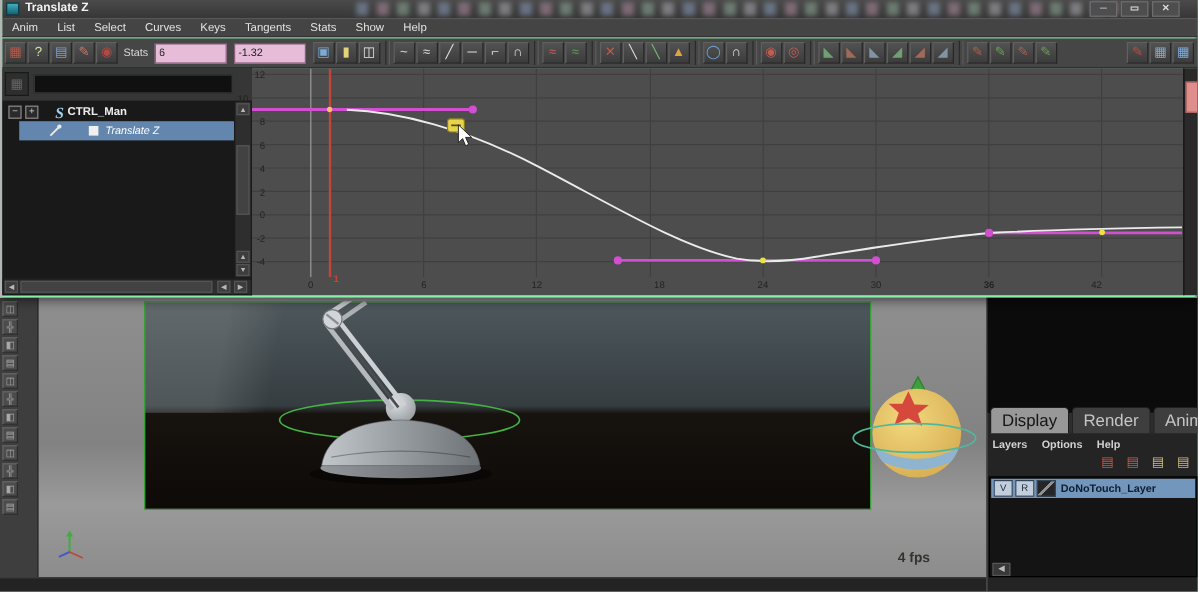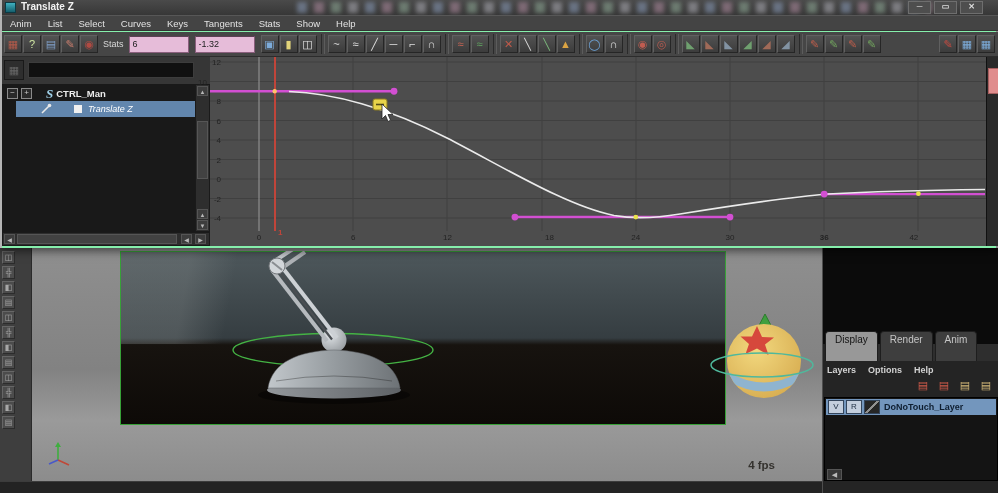--- a/index.html
+++ b/index.html
@@ -54,21 +54,21 @@
   #viewport{left:32px;top:248px;width:790px;height:233px;
             background:linear-gradient(180deg,#8f8f8f 0%,#828282 52%,#9a9a9a 74%,#8c8c8c 100%);}
   #gate{left:120px;top:251px;width:606px;height:174px;border:1px solid #37a037;
         background:linear-gradient(180deg,#4e585c 0%,#353d41 50%,#17130f 54%,#0d0a07 100%);z-index:6;}
   #gate-side{left:0;top:0;width:140px;height:92px;
         background:linear-gradient(100deg,rgba(140,145,145,.30) 0 45%,rgba(0,0,0,0) 75%);}
   #fps{left:663px;top:459px;width:112px;text-align:right;font-size:11.5px;font-weight:bold;color:#34322e;z-index:8;}
   #bottom-strip{left:0;top:481px;width:822px;height:12px;background:#232323;border-top:1px solid #3c3c3c;}
   
   #right-panel{left:822px;top:247px;width:176px;height:246px;background:#242424;border-left:1px solid #4e4e4e;z-index:7;}
-  .rp-tab{padding:2px 9px 16px;font-size:10px;border-radius:4px 4px 0 0;margin-right:2px;border:1px solid #1e1e1e;border-bottom:none;}
+  .rp-tab{padding:2px 9px 3px;font-size:14px;border-radius:4px 4px 0 0;margin-right:2px;border:1px solid #1e1e1e;border-bottom:none;}
   .rp-tab.active{background:#989898;color:#141414;}
   .rp-tab.inactive{background:#3e3e3e;color:#c6c6c6;}
   .rp-menu{font-size:9px;color:#d2d2d2;margin-right:12px;}
   .rp-icon{width:18px;height:15px;font-size:11px;line-height:15px;text-align:center;}
   .layer-cell{width:14px;height:12px;background:#c3cedd;border:1px solid #33455c;font-size:8px;line-height:11px;
               text-align:center;color:#1c2c40;margin-right:2px;}
   svg{display:block;}
 </style>
 </head>
 <body>

